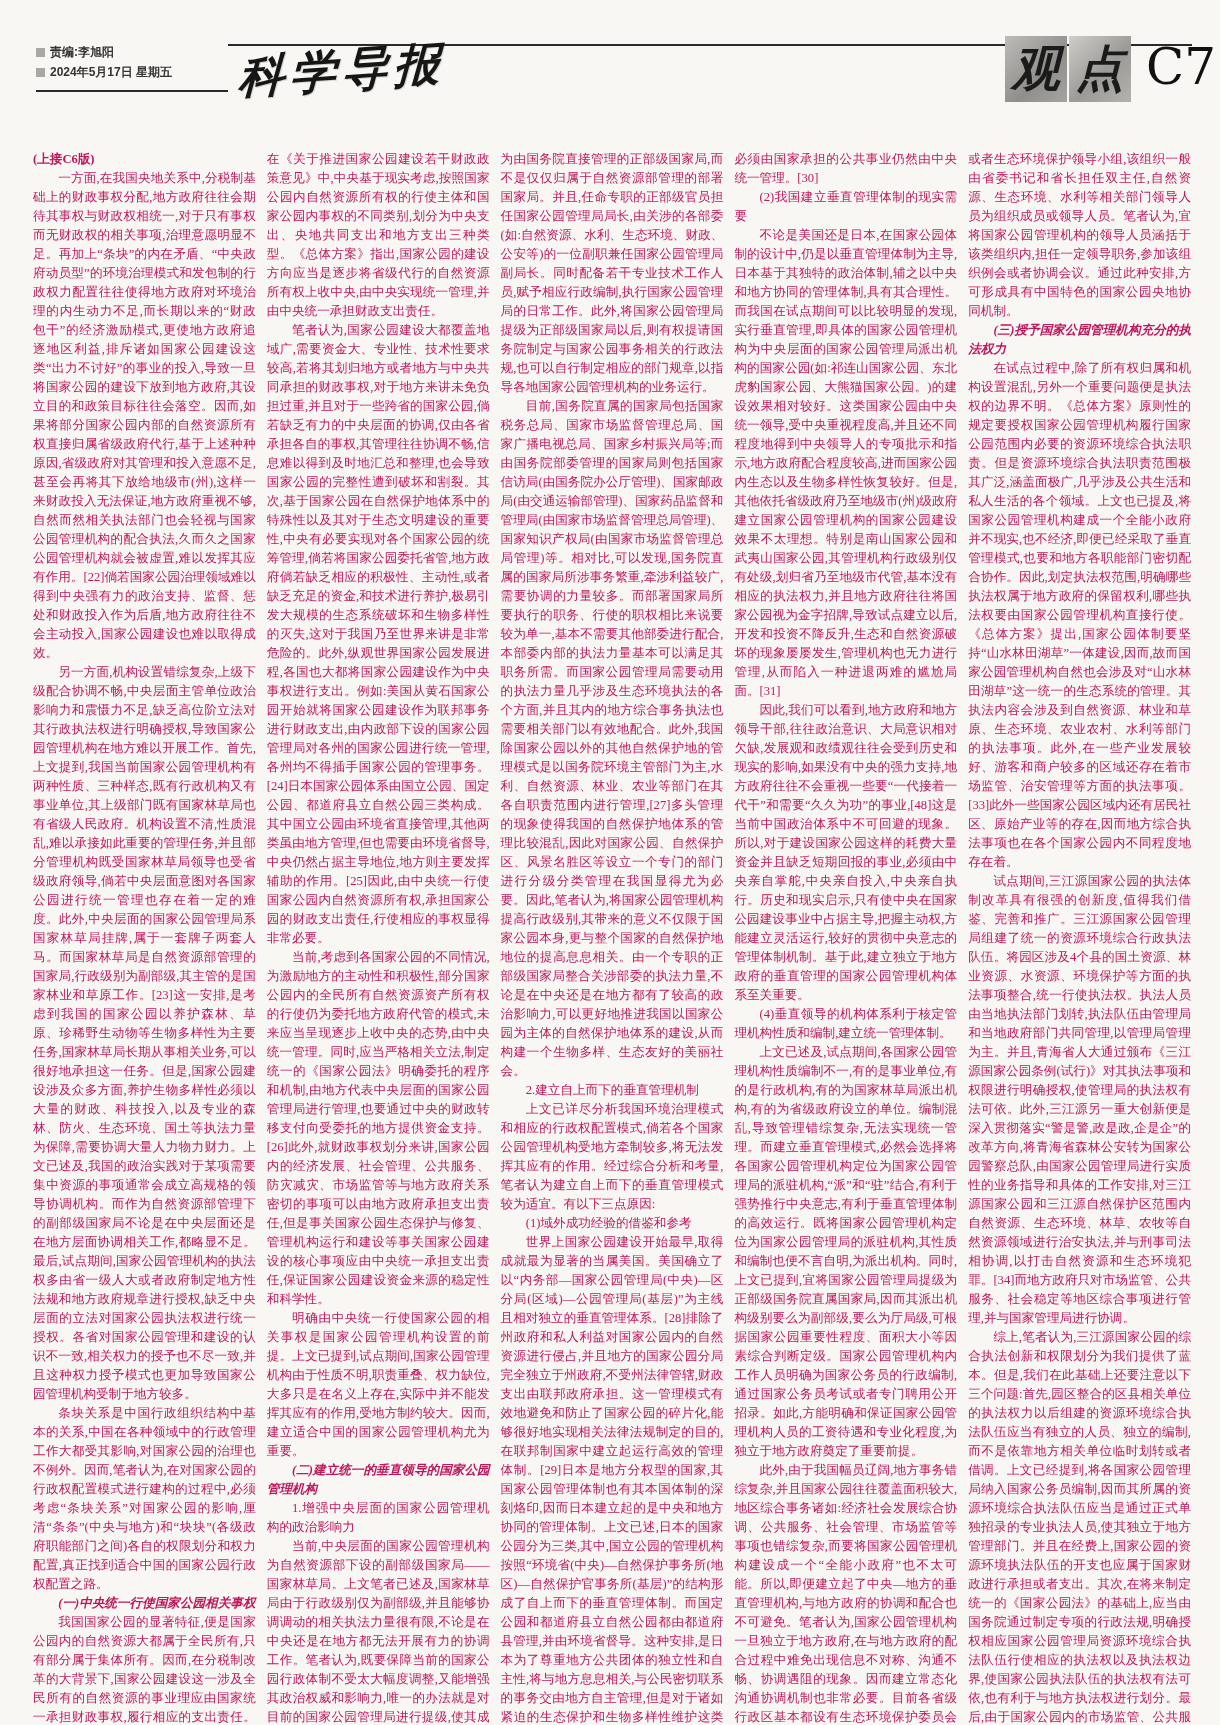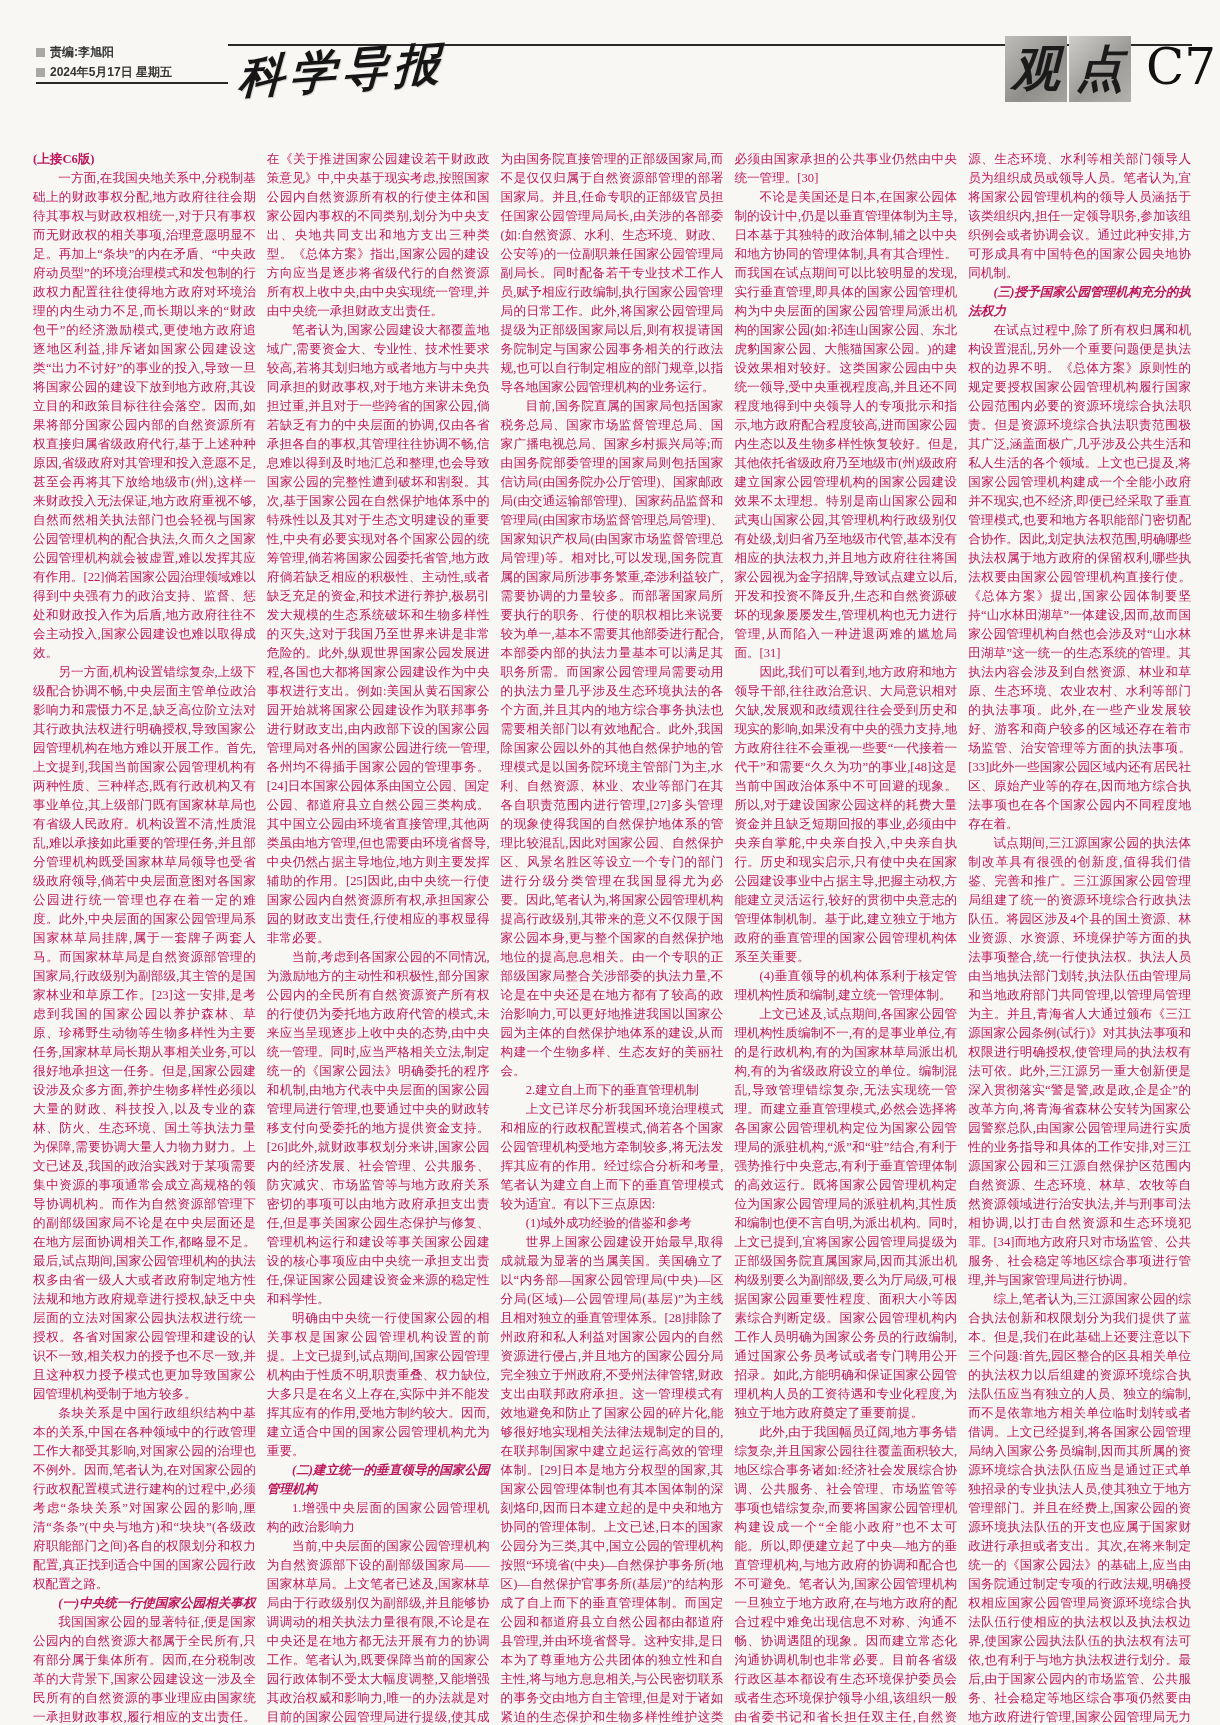--- a/index.html
+++ b/index.html
@@ -1,21 +1,21 @@
 <!DOCTYPE html>
 <html><head>
 <meta charset="utf-8">
 <style>
   html,body{margin:0;padding:0;}
   body{background:#e9e8e4;font-family:"Liberation Serif","DejaVu Serif",serif;}
   .page{position:relative;width:1220px;height:1725px;margin:0 auto;background:#f8f7f3;overflow:hidden;color:#1c1c1c;}
 
   
   .hdr-rule-top{position:absolute;top:44px;left:228px;right:28px;height:2px;background:#2a2a2a;}
-  .hdr-left{position:absolute;top:42px;left:36px;width:192px;border-bottom:2px solid #2a2a2a;}
+  .hdr-left{position:absolute;top:42px;left:36px;width:192px;padding-bottom:8px;border-bottom:2px solid #2a2a2a;}
   .hdr-line{display:flex;align-items:center;gap:5px;font-size:12px;font-weight:bold;color:#333;line-height:20px;font-family:"Liberation Sans",sans-serif;}
   .sq{display:inline-block;width:9px;height:9px;background:#a9a8a4;flex:0 0 auto;}
   .masthead{position:absolute;top:40px;left:238px;font-size:46px;font-weight:bold;font-style:italic;letter-spacing:6px;transform:rotate(-4deg) skewX(-6deg);color:#161616;text-shadow:1px 1px 0 #55555533;}
   .section-box{position:absolute;top:36px;left:1003px;display:flex;}
   .sec-char{display:flex;align-items:center;justify-content:center;width:62px;height:66px;margin-left:2px;background:linear-gradient(135deg,#bdbcb8,#8f8e8a 60%,#a5a4a0);color:#1b1b1b;font-size:48px;font-weight:bold;font-style:italic;line-height:1;}
   .sec-char.c2{background:linear-gradient(135deg,#cfcecb,#9b9a96 55%,#b3b2ae);}
   .page-no{position:absolute;top:38px;left:1146px;font-size:50px;font-weight:500;color:#111;font-family:"DejaVu Serif",serif;}
 
   
   .article{position:absolute;top:118px;left:33px;width:1158px;height:1586px;
@@ -62,20 +62,21 @@
       <p class="blk p">当前,考虑到各国家公园的不同情况,为激励地方的主动性和积极性,部分国家公园内的全民所有自然资源资产所有权的行使仍为委托地方政府代管的模式,未来应当呈现逐步上收中央的态势,由中央统一管理。同时,应当严格相关立法,制定统一的《国家公园法》明确委托的程序和机制,由地方代表中央层面的国家公园管理局进行管理,也要通过中央的财政转移支付向受委托的地方提供资金支持。[26]此外,就财政事权划分来讲,国家公园内的经济发展、社会管理、公共服务、防灾减灾、市场监管等与地方政府关系密切的事项可以由地方政府承担支出责任,但是事关国家公园生态保护与修复、管理机构运行和建设等事关国家公园建设的核心事项应由中央统一承担支出责任,保证国家公园建设资金来源的稳定性和科学性。</p>
       <p class="blk p">明确由中央统一行使国家公园的相关事权是国家公园管理机构设置的前提。上文已提到,试点期间,国家公园管理机构由于性质不明,职责重叠、权力缺位,大多只是在名义上存在,实际中并不能发挥其应有的作用,受地方制约较大。因而,建立适合中国的国家公园管理机构尤为重要。</p>
       <p class="blk h2">(二)建立统一的垂直领导的国家公园管理机构</p>
       <p class="blk h3">1.增强中央层面的国家公园管理机构的政治影响力</p>
       <p class="blk p">当前,中央层面的国家公园管理机构为自然资源部下设的副部级国家局——国家林草局。上文笔者已述及,国家林草局由于行政级别仅为副部级,并且能够协调调动的相关执法力量很有限,不论是在中央还是在地方都无法开展有力的协调工作。笔者认为,既要保障当前的国家公园行政体制不受太大幅度调整,又能增强其政治权威和影响力,唯一的办法就是对目前的国家公园管理局进行提级,使其成为由国务院直接管理的正部级国家局,而不是仅仅归属于自然资源部管理的部署国家局。并且,任命专职的正部级官员担任国家公园管理局局长,由关涉的各部委(如:自然资源、水利、生态环境、财政、公安等)的一位副职兼任国家公园管理局副局长。同时配备若干专业技术工作人员,赋予相应行政编制,执行国家公园管理局的日常工作。此外,将国家公园管理局提级为正部级国家局以后,则有权提请国务院制定与国家公园事务相关的行政法规,也可以自行制定相应的部门规章,以指导各地国家公园管理机构的业务运行。</p>
       <p class="blk p">目前,国务院直属的国家局包括国家税务总局、国家市场监督管理总局、国家广播电视总局、国家乡村振兴局等;而由国务院部委管理的国家局则包括国家信访局(由国务院办公厅管理)、国家邮政局(由交通运输部管理)、国家药品监督和管理局(由国家市场监督管理总局管理)、国家知识产权局(由国家市场监督管理总局管理)等。相对比,可以发现,国务院直属的国家局所涉事务繁重,牵涉利益较广,需要协调的力量较多。而部署国家局所要执行的职务、行使的职权相比来说要较为单一,基本不需要其他部委进行配合,本部委内部的执法力量基本可以满足其职务所需。而国家公园管理局需要动用的执法力量几乎涉及生态环境执法的各个方面,并且其内的地方综合事务执法也需要相关部门以有效地配合。此外,我国除国家公园以外的其他自然保护地的管理模式是以国务院环境主管部门为主,水利、自然资源、林业、农业等部门在其各自职责范围内进行管理,[27]多头管理的现象使得我国的自然保护地体系的管理比较混乱,因此对国家公园、自然保护区、风景名胜区等设立一个专门的部门进行分级分类管理在我国显得尤为必要。因此,笔者认为,将国家公园管理机构提高行政级别,其带来的意义不仅限于国家公园本身,更与整个国家的自然保护地地位的提高息息相关。由一个专职的正部级国家局整合关涉部委的执法力量,不论是在中央还是在地方都有了较高的政治影响力,可以更好地推进我国以国家公园为主体的自然保护地体系的建设,从而构建一个生物多样、生态友好的美丽社会。</p>
       <p class="blk h3">2.建立自上而下的垂直管理机制</p>
       <p class="blk p">上文已详尽分析我国环境治理模式和相应的行政权配置模式,倘若各个国家公园管理机构受地方牵制较多,将无法发挥其应有的作用。经过综合分析和考量,笔者认为建立自上而下的垂直管理模式较为适宜。有以下三点原因:</p>
       <p class="blk h3">(1)域外成功经验的借鉴和参考</p>
       <p class="blk p">世界上国家公园建设开始最早,取得成就最为显著的当属美国。美国确立了以“内务部—国家公园管理局(中央)—区分局(区域)—公园管理局(基层)”为主线且相对独立的垂直管理体系。[28]排除了州政府和私人利益对国家公园内的自然资源进行侵占,并且地方的国家公园分局完全独立于州政府,不受州法律管辖,财政支出由联邦政府承担。这一管理模式有效地避免和防止了国家公园的碎片化,能够很好地实现相关法律法规制定的目的,在联邦制国家中建立起运行高效的管理体制。[29]日本是地方分权型的国家,其国家公园管理体制也有其本国体制的深刻烙印,因而日本建立起的是中央和地方协同的管理体制。上文已述,日本的国家公园分为三类,其中,国立公园的管理机构按照“环境省(中央)—自然保护事务所(地区)—自然保护官事务所(基层)”的结构形成了自上而下的垂直管理体制。而国定公园和都道府县立自然公园都由都道府县管理,并由环境省督导。这种安排,是日本为了尊重地方公共团体的独立性和自主性,将与地方息息相关,与公民密切联系的事务交由地方自主管理,但是对于诸如紧迫的生态保护和生物多样性维护这类必须由国家承担的公共事业仍然由中央统一管理。[30]</p>
+      <p class="blk h3">(2)我国建立垂直管理体制的现实需要</p>
       <p class="blk p">不论是美国还是日本,在国家公园体制的设计中,仍是以垂直管理体制为主导,日本基于其独特的政治体制,辅之以中央和地方协同的管理体制,具有其合理性。而我国在试点期间可以比较明显的发现,实行垂直管理,即具体的国家公园管理机构为中央层面的国家公园管理局派出机构的国家公园(如:祁连山国家公园、东北虎豹国家公园、大熊猫国家公园。)的建设效果相对较好。这类国家公园由中央统一领导,受中央重视程度高,并且还不同程度地得到中央领导人的专项批示和指示,地方政府配合程度较高,进而国家公园内生态以及生物多样性恢复较好。但是,其他依托省级政府乃至地级市(州)级政府建立国家公园管理机构的国家公园建设效果不太理想。特别是南山国家公园和武夷山国家公园,其管理机构行政级别仅有处级,划归省乃至地级市代管,基本没有相应的执法权力,并且地方政府往往将国家公园视为金字招牌,导致试点建立以后,开发和投资不降反升,生态和自然资源破坏的现象屡屡发生,管理机构也无力进行管理,从而陷入一种进退两难的尴尬局面。[31]</p>
       <p class="blk p">因此,我们可以看到,地方政府和地方领导干部,往往政治意识、大局意识相对欠缺,发展观和政绩观往往会受到历史和现实的影响,如果没有中央的强力支持,地方政府往往不会重视一些要“一代接着一代干”和需要“久久为功”的事业,[48]这是当前中国政治体系中不可回避的现象。所以,对于建设国家公园这样的耗费大量资金并且缺乏短期回报的事业,必须由中央亲自掌舵,中央亲自投入,中央亲自执行。历史和现实启示,只有使中央在国家公园建设事业中占据主导,把握主动权,方能建立灵活运行,较好的贯彻中央意志的管理体制机制。基于此,建立独立于地方政府的垂直管理的国家公园管理机构体系至关重要。</p>
       <p class="blk h3">(4)垂直领导的机构体系利于核定管理机构性质和编制,建立统一管理体制。</p>
       <p class="blk p">上文已述及,试点期间,各国家公园管理机构性质编制不一,有的是事业单位,有的是行政机构,有的为国家林草局派出机构,有的为省级政府设立的单位。编制混乱,导致管理错综复杂,无法实现统一管理。而建立垂直管理模式,必然会选择将各国家公园管理机构定位为国家公园管理局的派驻机构,“派”和“驻”结合,有利于强势推行中央意志,有利于垂直管理体制的高效运行。既将国家公园管理机构定位为国家公园管理局的派驻机构,其性质和编制也便不言自明,为派出机构。同时,上文已提到,宜将国家公园管理局提级为正部级国务院直属国家局,因而其派出机构级别要么为副部级,要么为厅局级,可根据国家公园重要性程度、面积大小等因素综合判断定级。国家公园管理机构内工作人员明确为国家公务员的行政编制,通过国家公务员考试或者专门聘用公开招录。如此,方能明确和保证国家公园管理机构人员的工资待遇和专业化程度,为独立于地方政府奠定了重要前提。</p>
       <p class="blk p">此外,由于我国幅员辽阔,地方事务错综复杂,并且国家公园往往覆盖面积较大,地区综合事务诸如:经济社会发展综合协调、公共服务、社会管理、市场监管等事项也错综复杂,而要将国家公园管理机构建设成一个“全能小政府”也不太可能。所以,即便建立起了中央—地方的垂直管理机构,与地方政府的协调和配合也不可避免。笔者认为,国家公园管理机构一旦独立于地方政府,在与地方政府的配合过程中难免出现信息不对称、沟通不畅、协调遇阻的现象。因而建立常态化沟通协调机制也非常必要。目前各省级行政区基本都设有生态环境保护委员会或者生态环境保护领导小组,该组织一般由省委书记和省长担任双主任,自然资源、生态环境、水利等相关部门领导人员为组织成员或领导人员。笔者认为,宜将国家公园管理机构的领导人员涵括于该类组织内,担任一定领导职务,参加该组织例会或者协调会议。通过此种安排,方可形成具有中国特色的国家公园央地协同机制。</p>
       <p class="blk h2">(三)授予国家公园管理机构充分的执法权力</p>
       <p class="blk p">在试点过程中,除了所有权归属和机构设置混乱,另外一个重要问题便是执法权的边界不明。《总体方案》原则性的规定要授权国家公园管理机构履行国家公园范围内必要的资源环境综合执法职责。但是资源环境综合执法职责范围极其广泛,涵盖面极广,几乎涉及公共生活和私人生活的各个领域。上文也已提及,将国家公园管理机构建成一个全能小政府并不现实,也不经济,即便已经采取了垂直管理模式,也要和地方各职能部门密切配合协作。因此,划定执法权范围,明确哪些执法权属于地方政府的保留权利,哪些执法权要由国家公园管理机构直接行使。《总体方案》提出,国家公园体制要坚持“山水林田湖草”一体建设,因而,故而国家公园管理机构自然也会涉及对“山水林田湖草”这一统一的生态系统的管理。其执法内容会涉及到自然资源、林业和草原、生态环境、农业农村、水利等部门的执法事项。此外,在一些产业发展较好、游客和商户较多的区域还存在着市场监管、治安管理等方面的执法事项。[33]此外一些国家公园区域内还有居民社区、原始产业等的存在,因而地方综合执法事项也在各个国家公园内不同程度地存在着。</p>
       <p class="blk p">试点期间,三江源国家公园的执法体制改革具有很强的创新度,值得我们借鉴、完善和推广。三江源国家公园管理局组建了统一的资源环境综合行政执法队伍。将园区涉及4个县的国土资源、林业资源、水资源、环境保护等方面的执法事项整合,统一行使执法权。执法人员由当地执法部门划转,执法队伍由管理局和当地政府部门共同管理,以管理局管理为主。并且,青海省人大通过颁布《三江源国家公园条例(试行)》对其执法事项和权限进行明确授权,使管理局的执法权有法可依。此外,三江源另一重大创新便是深入贯彻落实“警是警,政是政,企是企”的改革方向,将青海省森林公安转为国家公园警察总队,由国家公园管理局进行实质性的业务指导和具体的工作安排,对三江源国家公园和三江源自然保护区范围内自然资源、生态环境、林草、农牧等自然资源领域进行治安执法,并与刑事司法相协调,以打击自然资源和生态环境犯罪。[34]而地方政府只对市场监管、公共服务、社会稳定等地区综合事项进行管理,并与国家管理局进行协调。</p>
       <p class="blk p">综上,笔者认为,三江源国家公园的综合执法创新和权限划分为我们提供了蓝本。但是,我们在此基础上还要注意以下三个问题:首先,园区整合的区县相关单位的执法权力以后组建的资源环境综合执法队伍应当有独立的人员、独立的编制,而不是依靠地方相关单位临时划转或者借调。上文已经提到,将各国家公园管理局纳入国家公务员编制,因而其所属的资源环境综合执法队伍应当是通过正式单独招录的专业执法人员,使其独立于地方管理部门。并且在经费上,国家公园的资源环境执法队伍的开支也应属于国家财政进行承担或者支出。其次,在将来制定统一的《国家公园法》的基础上,应当由国务院通过制定专项的行政法规,明确授权相应国家公园管理局资源环境综合执法队伍行使相应的执法权以及执法权边界,使国家公园执法队伍的执法权有法可依,也有利于与地方执法权进行划分。最后,由于国家公园内的市场监管、公共服务、社会稳定等地区综合事项仍然要由地方政府进行管理,国家公园管理局无力也无法对其进行执法,但是相关部门在执法过程中,必须要与国家公园管理局进行配合,相关执法事项除涉及国家秘密和重大公共利益不适宜向国家公园管理局汇报以外,都应事先向国家公园管理局汇报,并听取国家公园管理局意见。授权国家公园管理局对于地方政府在园区内的执法行为有权进行否决和监督,对于不当的执法行为可以提请相应的主管部门进行惩处,以此维护国家公园的统一性,保障国家公园管理局对于国家公园内的事项的主导地位。</p>
     </main>

